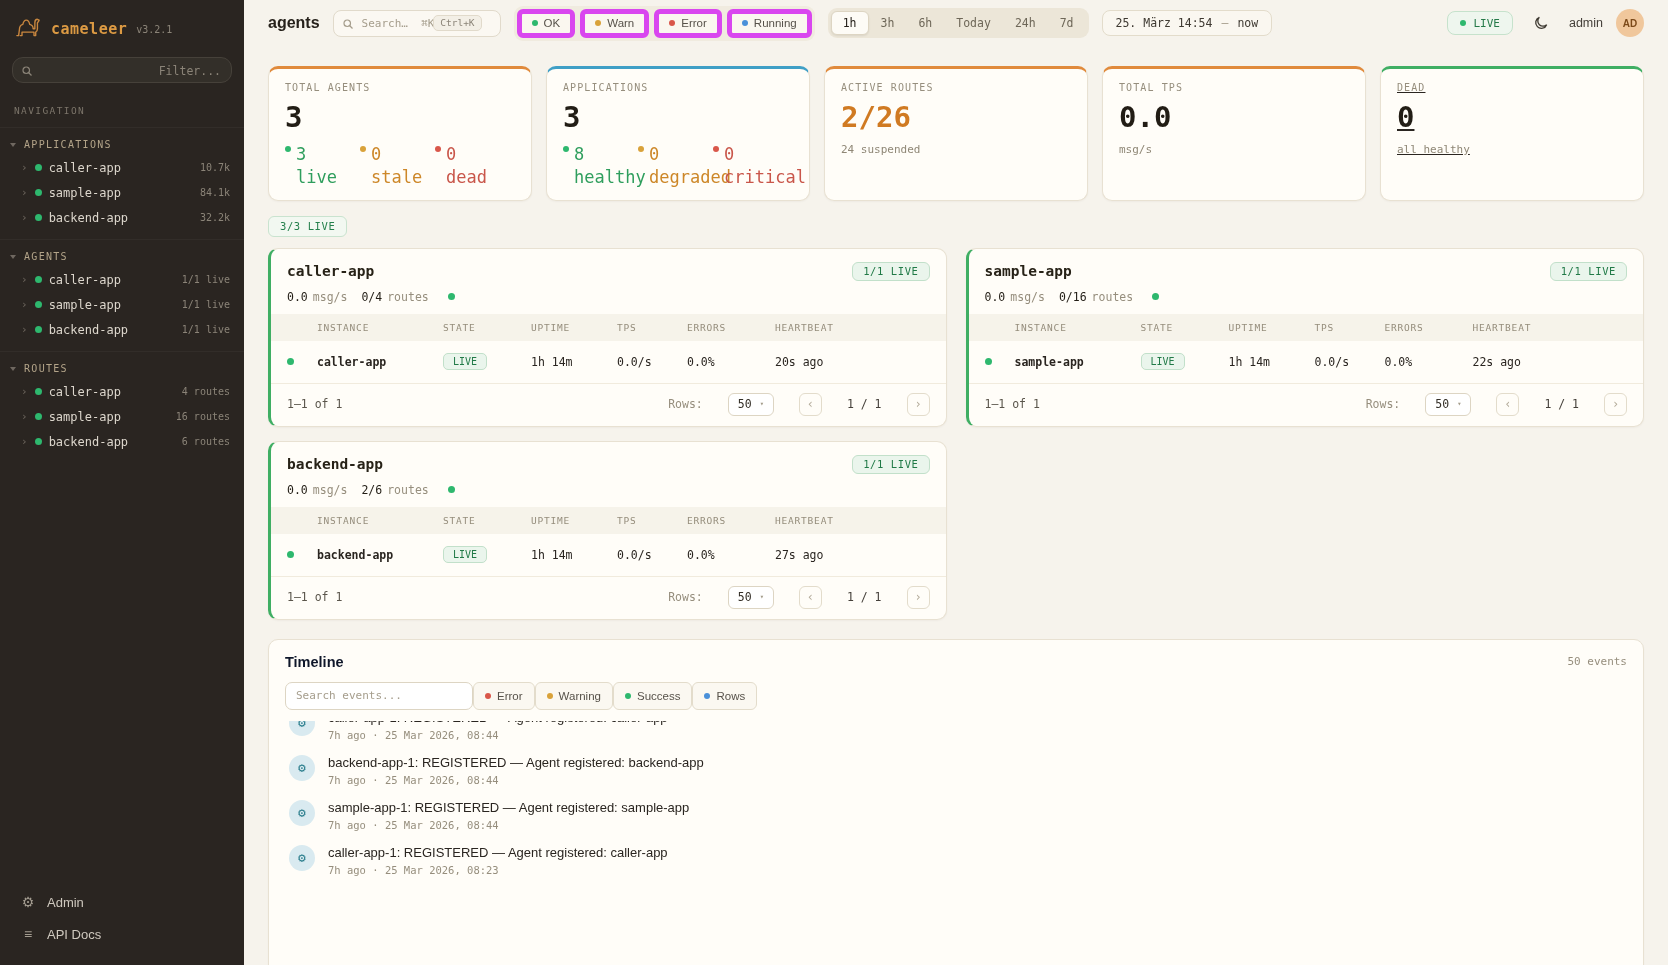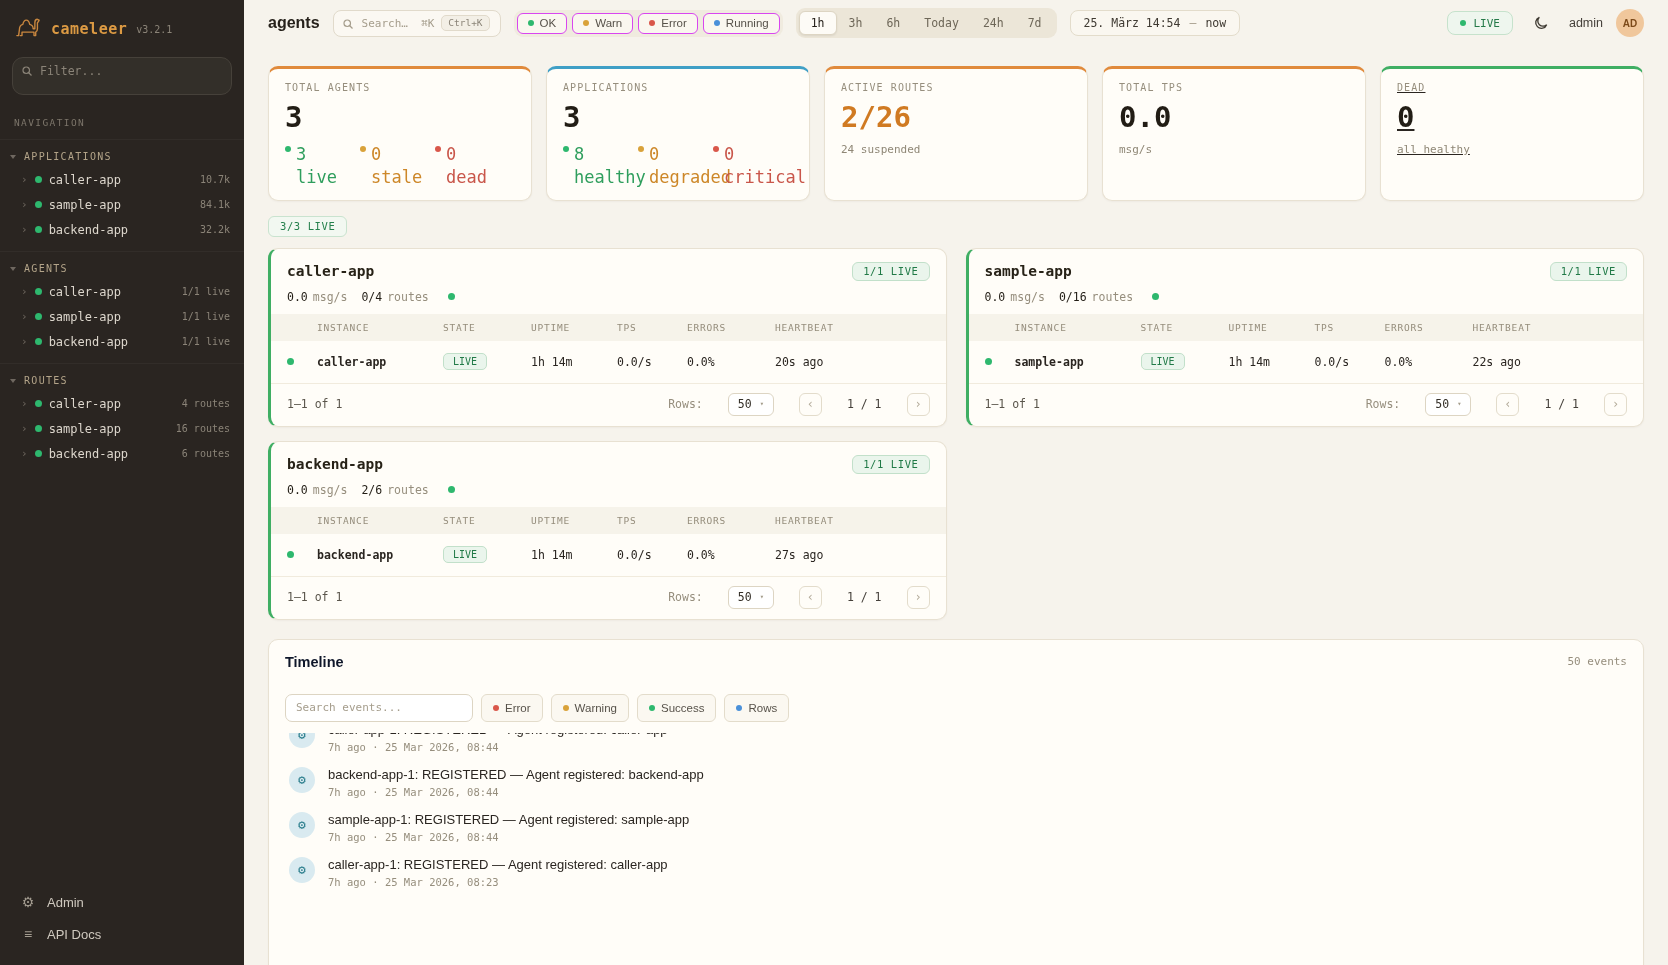--- a/index.html
+++ b/index.html
@@ -7,21 +7,21 @@
   body { display:flex; background:#f6f3ec; font-family:"DejaVu Sans Mono",monospace; color:#2a2520; }
   input { outline:none; }
 
   
   .sidebar { width:244px; min-width:244px; background:#2a2521; display:flex; flex-direction:column; color:#d8d2c8; }
   .logo-row { display:flex; align-items:center; gap:9px; padding:15px 14px 11px; }
   .logo-name { font-weight:bold; font-size:15px; color:#dc9a43; letter-spacing:.5px; }
   .logo-ver { font-size:10px; color:#8b8478; }
   .filter-wrap { margin:3px 12px 8px; position:relative; }
   .filter-wrap svg { position:absolute; left:9px; top:8px; }
-  .filter-input { width:100%; background:#332f29; border:1px solid #46413a; border-radius:11px; padding:6px 10px 16px 27px; font:11.5px "DejaVu Sans Mono",monospace; color:#d8d2c8; }
+  .filter-input { width:100%; background:#332f29; border:1px solid #46413a; border-radius:11px; padding:6px 10px 4px 27px; font:11.5px "DejaVu Sans Mono",monospace; color:#d8d2c8;text-align:right; }
   .filter-input::placeholder { color:#8b8478; }
   .nav-label { padding:14px 14px 2px; font-size:9.5px; letter-spacing:1.4px; color:#7c756a; }
   .sb-section { margin-top:9px; padding-top:7px; border-top:1px solid rgba(255,255,255,0.04); }
   .sb-sec-head { display:flex; align-items:center; gap:8px; padding:4px 14px 5px 10px; cursor:pointer; }
   .tri { width:0; height:0; border-left:3.5px solid transparent; border-right:3.5px solid transparent; border-top:4.5px solid #6f6860; }
   .sb-sec-title { font-size:10px; letter-spacing:1.3px; color:#b3a489; }
   .sb-item { display:flex; align-items:center; gap:7px; padding:5.5px 14px 5.5px 21px; font-size:12px; cursor:pointer; }
   .chev { color:#6f6860; font-size:11px; line-height:1; }
   .dot { width:7px; height:7px; border-radius:50%; background:#2eb86e; flex:none; }
   .sb-item-name { color:#ddd7cd; }
@@ -31,23 +31,23 @@
   .sb-foot-icon { color:#a39c90; font-size:14px; width:16px; text-align:center; }
 
   
   .main { flex:1; display:flex; flex-direction:column; min-width:0; }
   .topbar { height:46px; display:flex; align-items:center; gap:13px; padding:0 24px; flex:none; }
   .tb-title { font:bold 16px "Liberation Sans",sans-serif; color:#26211b; }
   .tb-search { position:relative; width:168px; }
   .tb-search input { width:100%; background:#fbf8f2; border:1px solid #e1dacb; border-radius:8px; padding:6px 56px 6px 28px; font:11px "DejaVu Sans Mono",monospace; color:#4a453d; }
   .tb-search input::placeholder { color:#a59d8c; }
   .tb-search svg { position:absolute; left:9px; top:8px; }
-  .tb-kbd { position:absolute; right:11px; top:5px; background:#f3efe6; border:1px solid #e1dacb; border-radius:5px; padding:1.5px 6px; font-size:9.5px; color:#8b8478; }
+  .tb-kbd { position:absolute; right:19px; top:5px; background:#f3efe6; border:1px solid #e1dacb; border-radius:5px; padding:1.5px 6px; font-size:9.5px; color:#8b8478; }
   .chip-group { display:flex; gap:5px; background:#f0ebdf; border-radius:9px; padding:3px; }
-  .chip { display:flex; align-items:center; gap:6px; background:#faf7ef; border:1px solid #d946ef; border-radius:6px; padding:3.5px 10px; font:11.5px "Liberation Sans",sans-serif; color:#57524a; cursor:pointer; }
+  .chip { display:flex; align-items:center; gap:6px; background:#faf7ef; border:5px solid #d946ef; border-radius:6px; padding:3.5px 10px; font:11.5px "Liberation Sans",sans-serif; color:#57524a; cursor:pointer; }
   .chip .dot { width:6px; height:6px; }
   .dot-ok{background:#2eb86e} .dot-warn{background:#d9a23a} .dot-err{background:#d9574a} .dot-run{background:#4a90d9}
   .seg { display:flex; background:#ece6d8; border-radius:9px; padding:3px; font-size:11.5px; color:#6e6758; align-items:center; }
   .seg-item { padding:4px 11px; border-radius:6px; cursor:pointer; border:1px solid transparent; }
   .seg-item.active { background:#fdfbf6; border-color:#ddd5c3; color:#26211b; box-shadow:0 1px 2px rgba(0,0,0,.08);text-align:center; }
   .tb-date { display:flex; gap:9px; align-items:center; font-size:11.5px; color:#3e3931; background:#faf7f0; border:1px solid #e3dccb; border-radius:8px; padding:5px 13px; }
   .tb-date .sep { color:#a59d8c; }
   .tb-right { margin-left:auto; display:flex; align-items:center; gap:13px; }
   .live-pill { display:flex; align-items:center; gap:7px; background:#eef6ee; border:1px solid #c6e2cc; border-radius:8px; padding:4.5px 12px; font-size:11px; color:#257a49; cursor:pointer; }
   .live-pill .dot { width:6px; height:6px; }
@@ -93,21 +93,21 @@
   .rows-select { display:flex; align-items:center; gap:8px; background:#fff; border:1px solid #ddd5c3; border-radius:6px; padding:3.5px 9px; cursor:pointer; color:#332e26; }
   .rows-caret { font-size:7px; color:#a49c8a; }
   .pg-btn { width:23px; height:23px; border:1px solid #e3dccb; border-radius:6px; display:flex; align-items:center; justify-content:center; color:#b3ab99; font-size:12px; cursor:pointer; background:#fffdf8; }
   .pg-num { color:#45403a; }
 
   
   .timeline-card { margin-top:19px; background:#fffdf8; border:1px solid #e8e1d2; border-radius:10px; padding:14px 16px 0; height:340px; overflow:hidden; box-shadow:0 1px 2px rgba(40,30,10,.04); }
   .tl-head { display:flex; align-items:center; }
   .tl-title { font:bold 14.5px "Liberation Sans",sans-serif; color:#0f172a; }
   .tl-count { margin-left:auto; font-size:11px; color:#968e7d; }
-  .tl-controls { display:flex; gap:8px; margin-top:24px; }
+  .tl-controls { display:flex; margin-top:12px; }
   .tl-search input { width:188px; background:#fff; border:1px solid #ddd5c3; border-radius:7px; padding:6.5px 10px; font:11px "DejaVu Sans Mono",monospace; color:#4a453d; }
   .tl-search input::placeholder { color:#a59d8c; }
   .tl-chip { display:flex; align-items:center; gap:6px; background:#fbf8f1; border:1px solid #e3dccb; border-radius:6px; padding:3.5px 11px; font:11.5px "Liberation Sans",sans-serif; color:#57524a; cursor:pointer; }
   .tl-chip .dot { width:6px; height:6px; }
   .tl-events { margin-top:11px; height:220px; overflow:hidden; }
   .tl-event { display:flex; gap:13px; padding:7px 4px; align-items:flex-start; cursor:pointer; }
   .tl-event.clipped { margin-top:-18px; }
   .tl-icon { width:26px; height:26px; border-radius:50%; background:#d9eaf0; color:#2a7d8c; display:flex; align-items:center; justify-content:center; font-size:13px; flex:none; }
   .tl-ev-title { font:13px "Liberation Sans",sans-serif; color:#2a2520; }
   .tl-ev-time { margin-top:4px; font-size:10.5px; color:#968e7d; }

